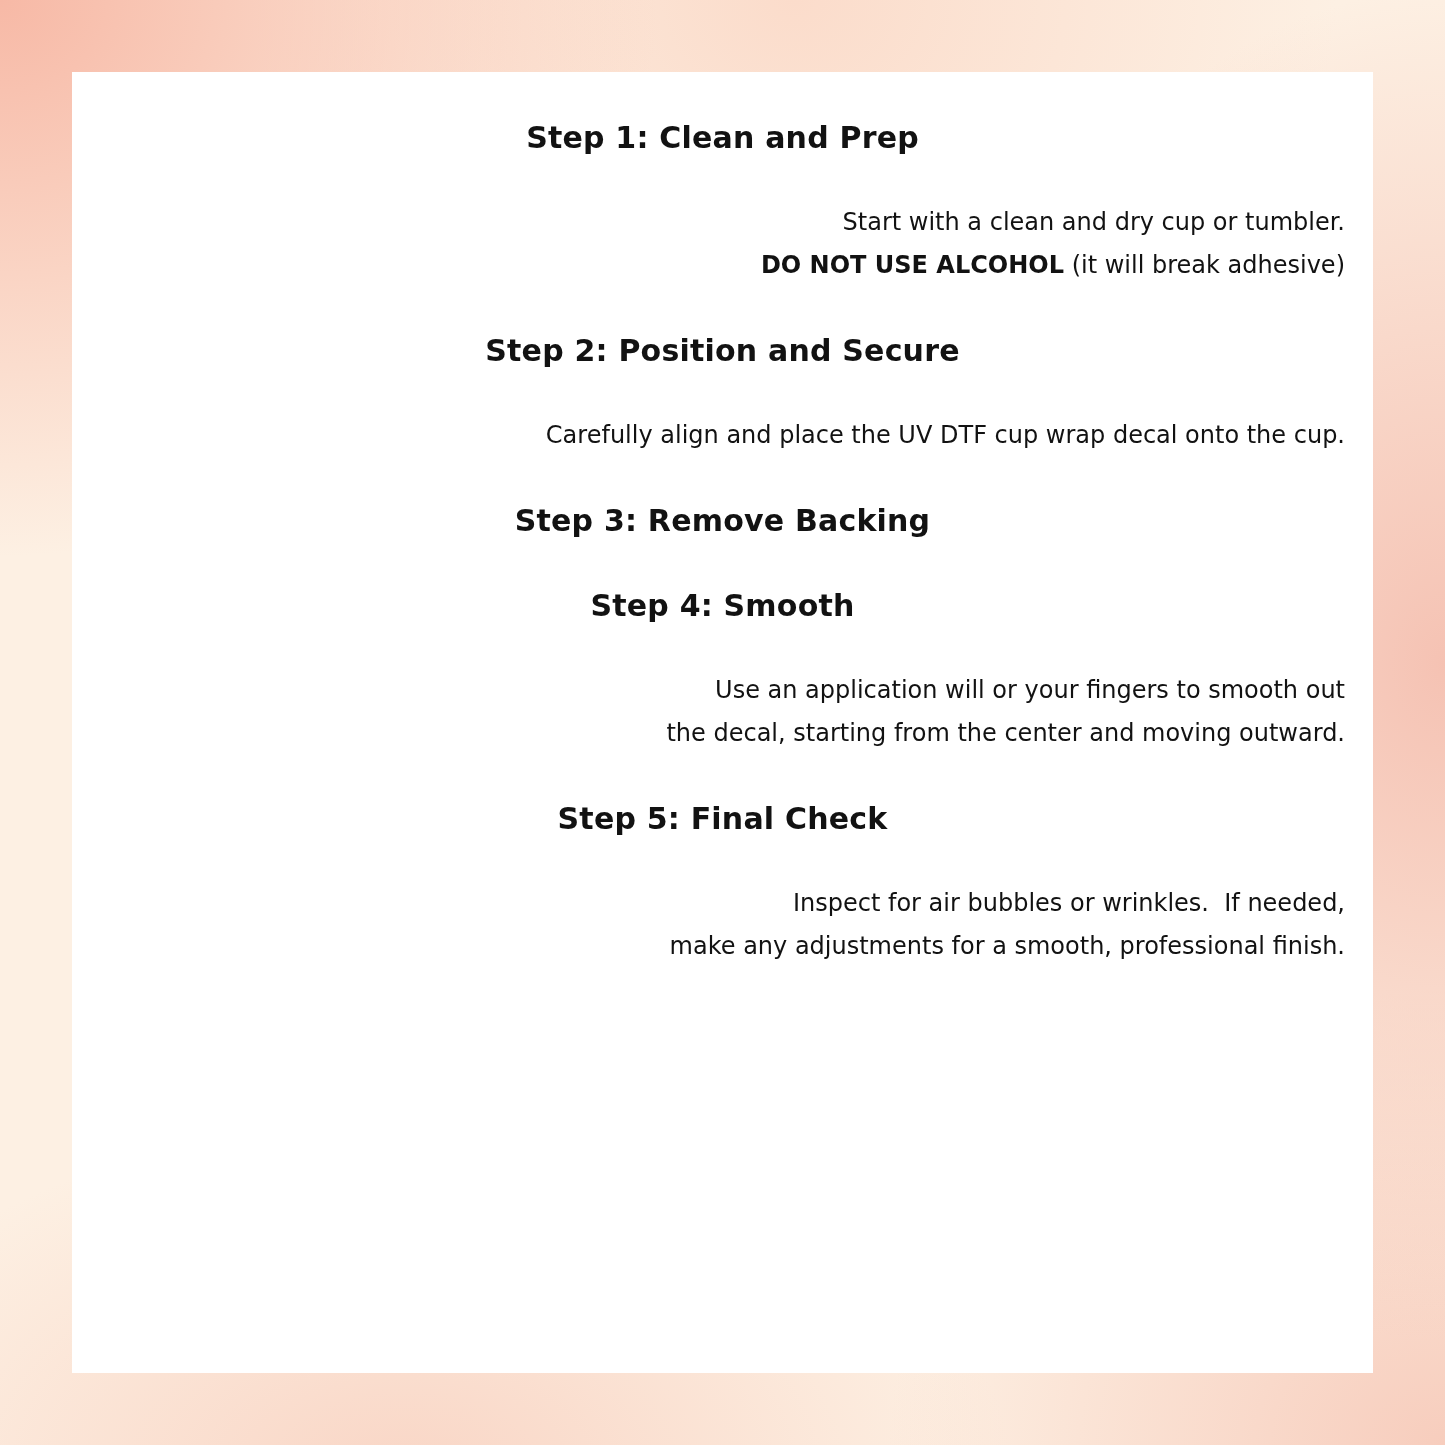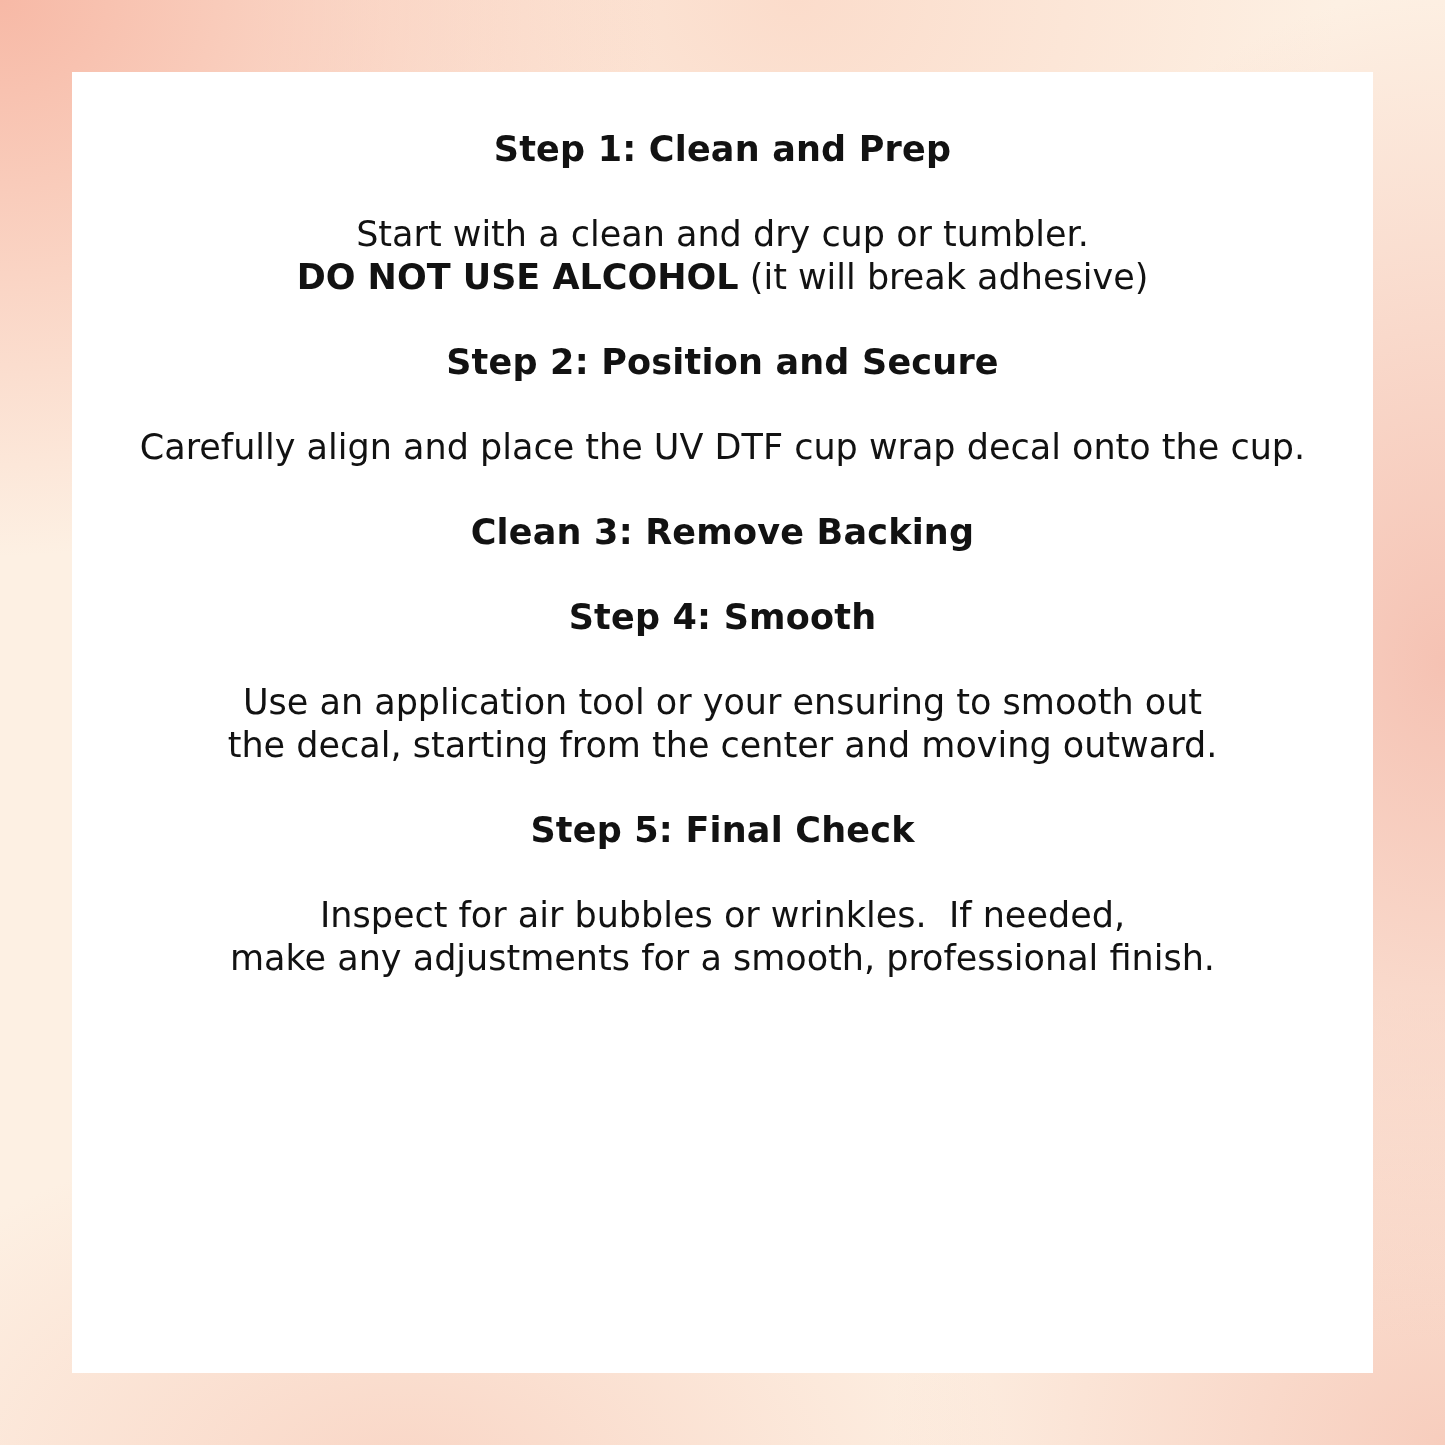--- a/index.html
+++ b/index.html
@@ -28,31 +28,32 @@
     width: 100%;
     height: 100%;
     box-sizing: border-box;
     background: #ffffff;
     padding: 40px 28px 22px;
     text-align: center;
     color: #121212;
     overflow: hidden;
   }
   .step-title {
-    font-size: 35px;
+    font-size: 30px;
     line-height: 43px;
     font-weight: 700;
-    margin: 16px 0 42px;
+    margin: 4px 0 42px;
     letter-spacing: 0.2px;
   }
   .step-body {
-    font-size: 35px;
+    font-size: 24px;
     line-height: 43px;
     font-weight: 400;
     margin: 11px 0 42px;
+    text-align: right;
   }
   .line {
     white-space: pre-wrap;
   }
   .disclaimer {
     font-size: 34px;
     line-height: 43px;
     font-weight: 700;
     margin: 0;
   }
@@ -68,25 +69,25 @@
     <div class="step-body">
       <div class="line">Start with a clean and dry cup or tumbler.</div>
       <div class="line"><strong>DO NOT USE ALCOHOL</strong><span> (it will break adhesive)</span></div>
     </div>
 
     <h2 class="step-title">Step 2: Position and Secure</h2>
     <div class="step-body">
       <div class="line">Carefully align and place the UV DTF cup wrap decal onto the cup.</div>
     </div>
 
-    <h2 class="step-title">Clean 3: Remove Backing</h2>
+    <h2 class="step-title">Step 3: Remove Backing</h2>
 
     <h2 class="step-title">Step 4: Smooth</h2>
     <div class="step-body">
-      <div class="line">Use an application tool or your ensuring to smooth out</div>
+      <div class="line">Use an application will or your fingers to smooth out</div>
       <div class="line">the decal, starting from the center and moving outward.</div>
     </div>
 
     <h2 class="step-title">Step 5: Final Check</h2>
     <div class="step-body">
       <div class="line">Inspect for air bubbles or wrinkles.  If needed,</div>
       <div class="line">make any adjustments for a smooth, professional finish.</div>
     </div>
 
 

